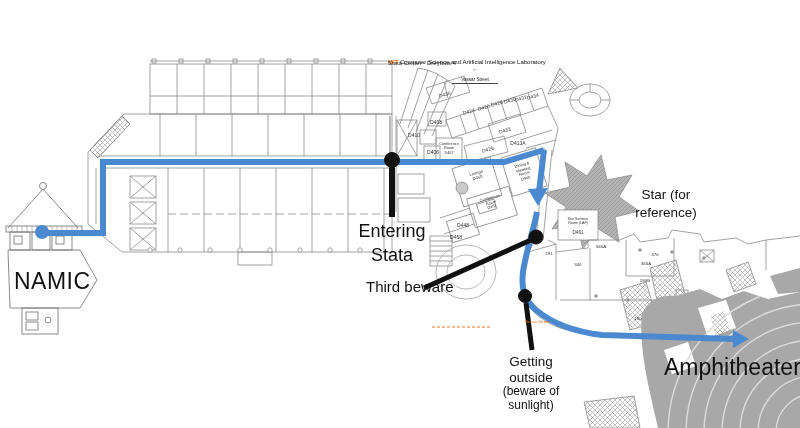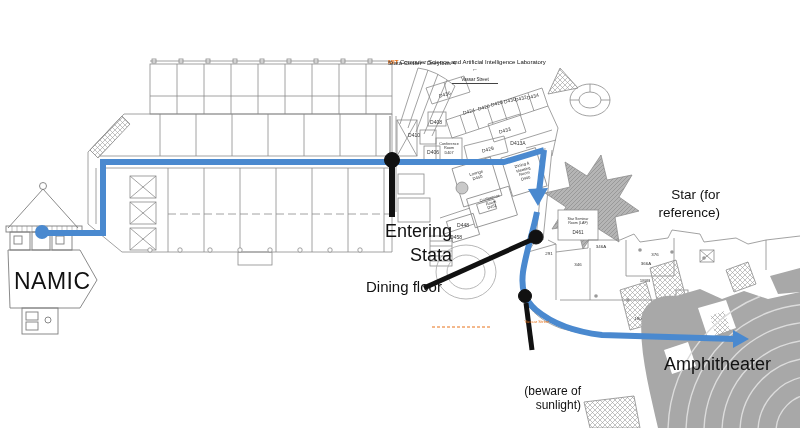--- a/index.html
+++ b/index.html
@@ -3,34 +3,34 @@
 <meta charset="utf-8">
 <style>
   html,body{margin:0;padding:0;background:#fff;}
   #stage{position:relative;width:800px;height:428px;background:#fff;overflow:hidden;
          font-family:"Liberation Sans",sans-serif;}
   #plan{position:absolute;left:0;top:0;}
   #map-labels{position:absolute;left:0;top:0;width:800px;height:428px;pointer-events:none;}
   .maplabel{position:absolute;color:#333;line-height:1.15;white-space:pre-line;text-align:center;
             transform-origin:center center;}
   .ann{position:absolute;color:#111;white-space:pre-line;}
-  .ctr{text-align:right;}
+  .ctr{text-align:center;}
   #hdr1{left:388px;top:52px;font-size:6px;line-height:7px;}
   #hdr1 .mit{color:#e8731a;font-weight:bold;}
   #hdr2{left:388px;top:60px;font-size:6px;line-height:7px;color:#222;}
   #vsign{left:452px;top:62px;width:46px;text-align:center;font-size:4.6px;color:#222;}
   #vsign .arr{display:block;font-size:6px;line-height:5px;}
   #vsign .lbl{display:block;border-bottom:0.8px solid #444;padding-bottom:1px;}
   #namic{left:14px;top:268px;font-size:23px;letter-spacing:0.5px;}
   #entering{left:332px;top:220px;width:120px;font-size:18px;line-height:1.32;}
   #thirdfloor{left:366px;top:278px;font-size:15px;}
   #starref{left:612px;top:186px;width:108px;font-size:13.5px;line-height:1.3;}
   #gettingout{left:481px;top:354px;width:100px;font-size:13.5px;line-height:1.22;}
   #sunnote{left:481px;top:384px;width:100px;font-size:12px;line-height:1.2;}
-  #amph{left:664px;top:354px;font-size:18px;}
+  #amph{left:664px;top:354px;font-size:23px;}
 </style>
 </head>
 <body>
 
 <div id="stage">
 
   <svg id="plan" width="800" height="428" viewBox="0 0 800 428">
     <defs>
       <pattern id="xh" width="5" height="5" patternUnits="userSpaceOnUse">
         <path d="M0,5 L5,0 M0,0 L5,5" stroke="#9a9a9a" stroke-width="0.6"></path>
@@ -284,20 +284,22 @@
   <div class="ann" id="hdr2">Stata Center - Dreyfoos 4</div>
 
   <div class="ann" id="vsign">
     <span class="arr">←</span>
     <span class="lbl">Vassar Street</span>
   </div>
 
   <div class="ann" id="namic">NAMIC</div>
   <div class="ann ctr" id="entering">Entering
 Stata</div>
-  <div class="ann" id="thirdfloor">Dining floor</div>
+  <div class="ann" id="thirdfloor">Third beware</div>
   <div class="ann ctr" id="starref">Star (for
 reference)</div>
+  <div class="ann ctr" id="gettingout">Getting
+outside</div>
   <div class="ann ctr" id="sunnote">(beware of
 sunlight)</div>
   <div class="ann" id="amph">Amphitheater</div>
 
 </div>
 
 </body></html>

